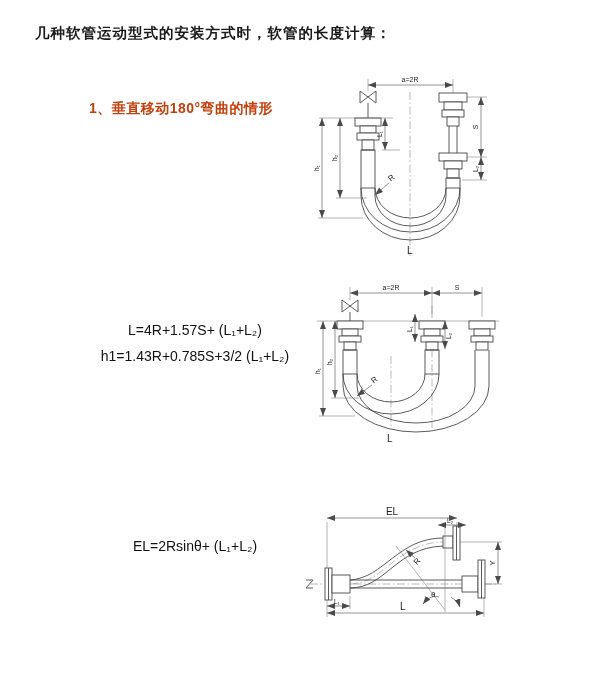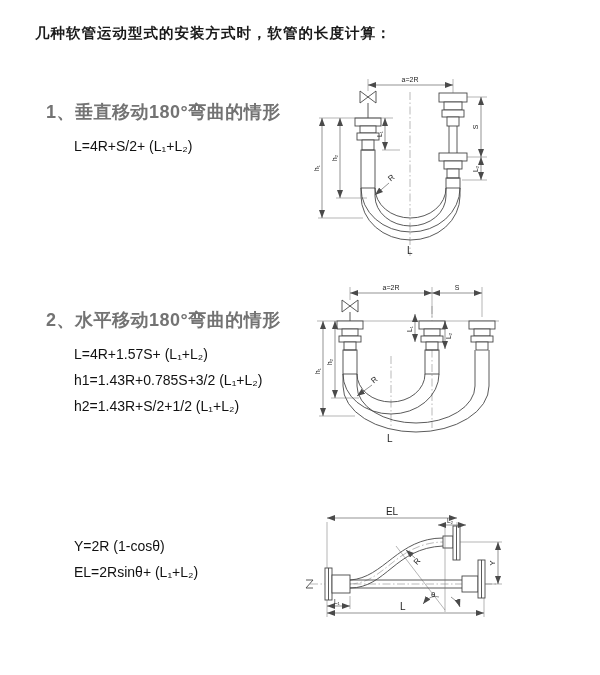--- a/index.html
+++ b/index.html
@@ -1,28 +1,28 @@
 <!DOCTYPE html>
 <html><head>
 <meta charset="utf-8">
 <style>
   html,body{margin:0;padding:0;background:#ffffff;}
   .page{
     position:relative;width:600px;height:675px;background:#ffffff;overflow:hidden;
-    font-family:"Liberation Sans","DejaVu Sans",sans-serif;color:#1f1f1f;
+    font-family:"Liberation Sans","DejaVu Sans",sans-serif;color:#1f1f1f;text-align:center;
   }
   .title{
     position:absolute;left:35px;top:24px;font-size:14.5px;font-weight:bold;
     letter-spacing:1px;color:#1a1a1a;
   }
   .sec{position:absolute;left:46px;width:270px;}
   .s1{top:100px;}
   .s2{top:308px;}
   .s3{top:524px;}
-  .heading{font-size:18px;font-weight:bold;letter-spacing:0.5px;color:#737373;}
+  .heading{font-size:14px;font-weight:bold;letter-spacing:0.5px;color:#c2410c;}
   .formulas{margin-top:9px;margin-left:28px;}
   .formula{font-size:14px;line-height:26px;color:#111;white-space:nowrap;}
   .diag{position:absolute;}
   .d1{left:305px;top:66px;}
   .d2{left:303px;top:276px;}
   .d3{left:298px;top:496px;}
   svg text{font-family:"Liberation Sans","DejaVu Sans",sans-serif;fill:#222;}
   .dlab{font-size:7px;}
   .dlab-sm{font-size:6.5px;}
   .dlab-lg{font-size:10px;}
@@ -36,36 +36,32 @@
 </head>
 <body>
 
 <div class="page">
 
   <div class="title">几种软管运动型式的安装方式时，软管的长度计算：</div>
 
   <section class="sec s1">
     <div class="heading">1、垂直移动180°弯曲的情形</div>
     <div class="formulas">
-      <div class="formula">L=4R+S/2+ (L₁+L₂)</div>
     </div>
   </section>
 
   <section class="sec s2">
-    <div class="heading">2、水平移动180°弯曲的情形</div>
     <div class="formulas">
       <div class="formula">L=4R+1.57S+ (L₁+L₂)</div>
       <div class="formula">h1=1.43R+0.785S+3/2 (L₁+L₂)</div>
-      <div class="formula">h2=1.43R+S/2+1/2 (L₁+L₂)</div>
     </div>
   </section>
 
   <section class="sec s3">
     <div class="formulas">
-      <div class="formula">Y=2R (1-cosθ)</div>
       <div class="formula">EL=2Rsinθ+ (L₁+L₂)</div>
     </div>
   </section>
 
   <svg class="diag d1" width="290" height="198" viewBox="0 0 290 198">
     <defs>
       <marker id="ar1" markerWidth="9" markerHeight="8" refX="8" refY="3" orient="auto-start-reverse" markerUnits="userSpaceOnUse">
         <path d="M0,0 L8,3 L0,6 Z" fill="#4a4a4a"></path>
       </marker>
       <pattern id="hb1" width="5" height="5" patternUnits="userSpaceOnUse">

